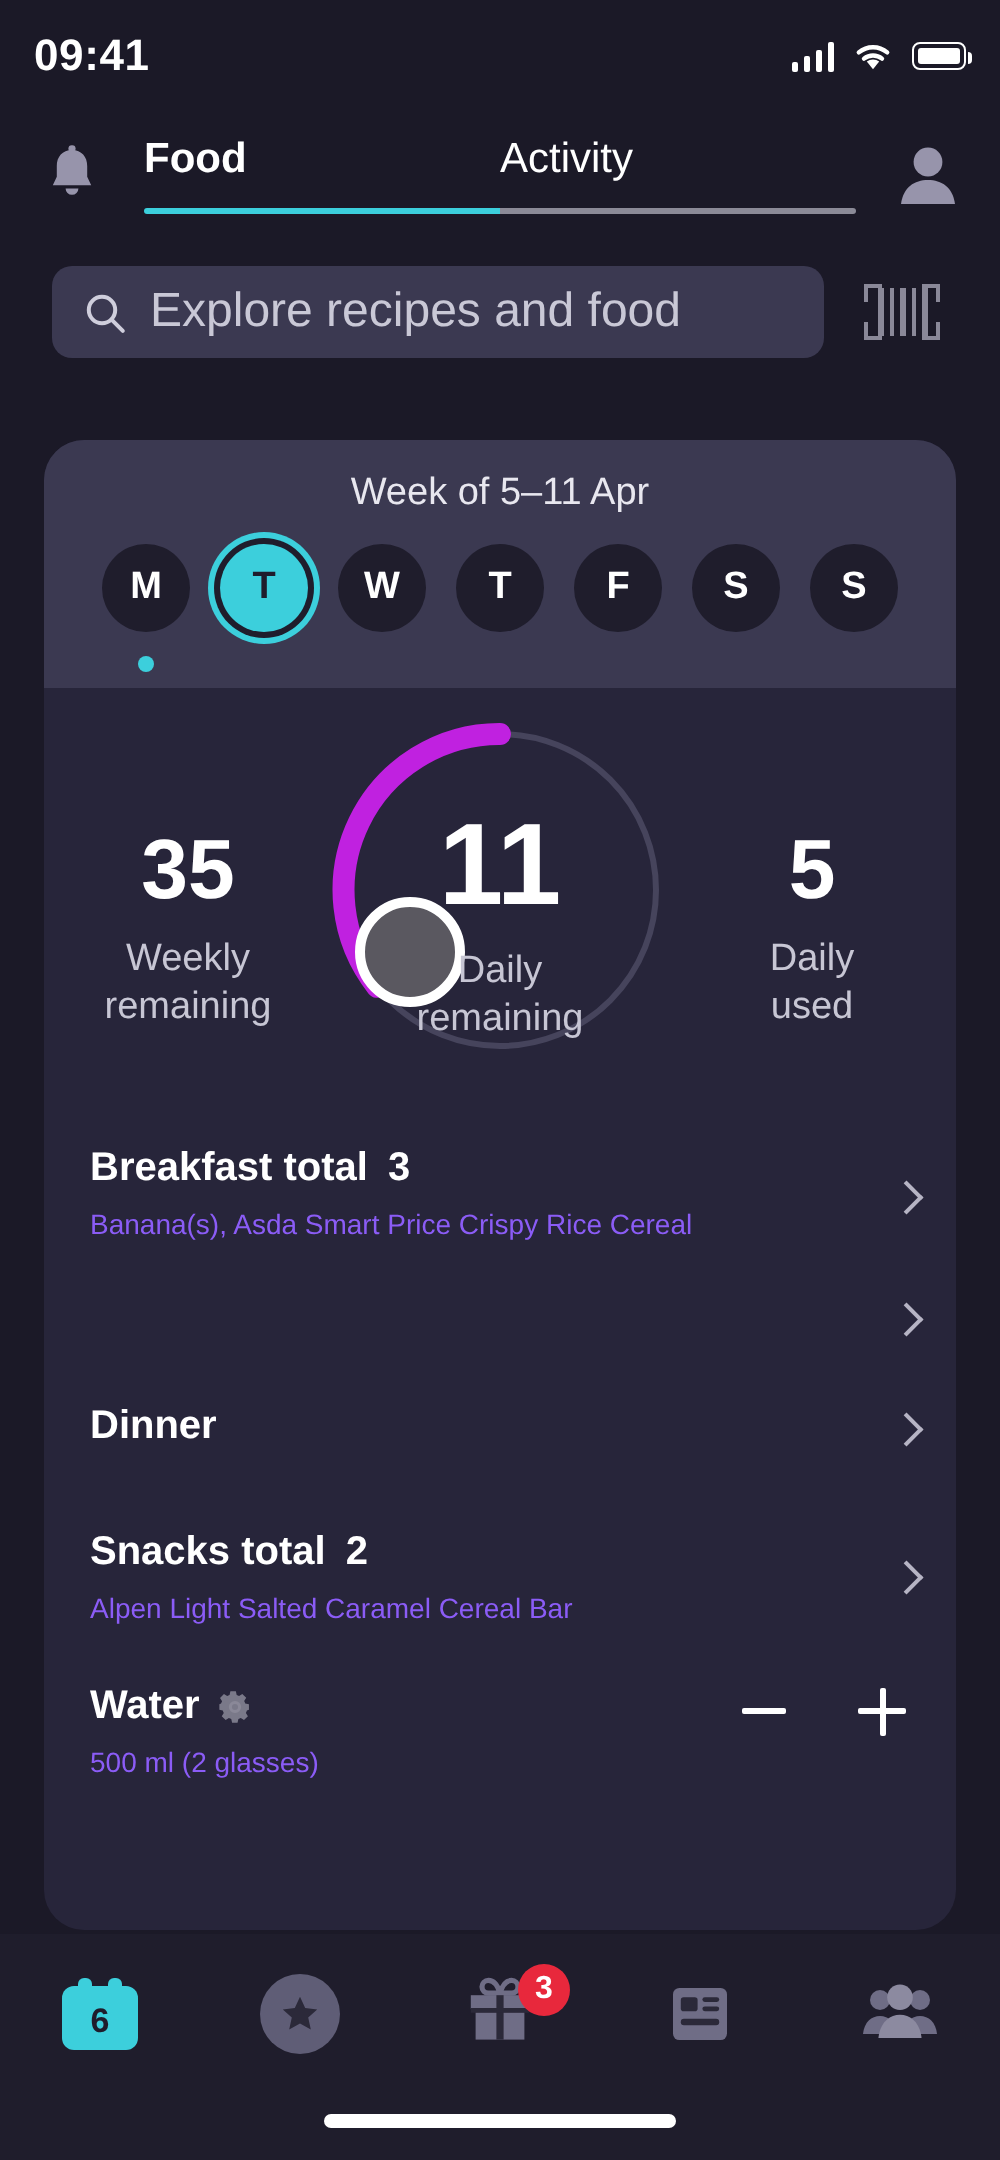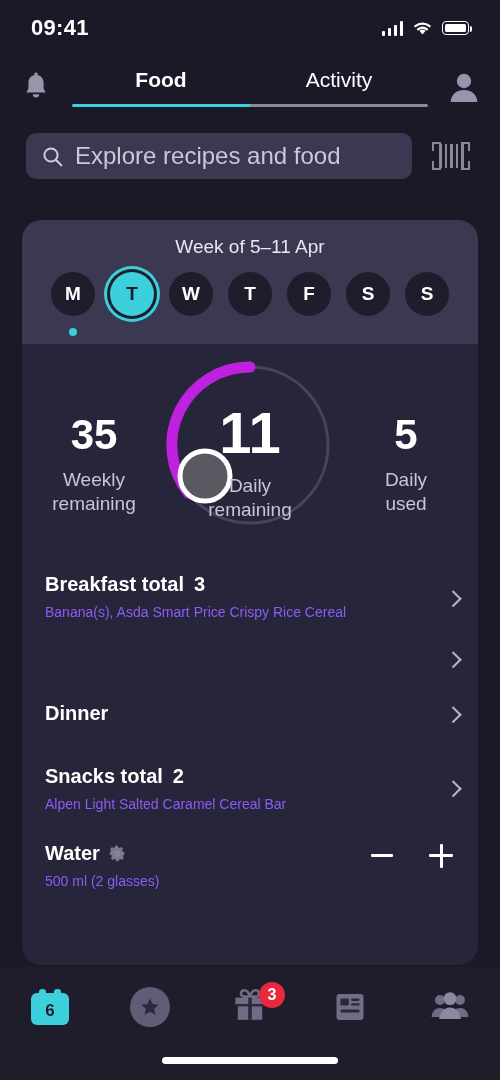--- a/index.html
+++ b/index.html
@@ -8,21 +8,21 @@
     background:#15131f;
     font-family:"Liberation Sans", sans-serif;
     overflow:hidden;
   }
   .phone { position:relative; width:500px; height:1080px; background:#1b1927; }
 
   
   .statusbar {
     position:absolute; top:0; left:0; width:500px; height:56px;
     display:flex; align-items:center; justify-content:space-between;
-    padding:0 31px;
+    padding:0 17px;
   }
   .status-time { color:#ffffff; font-size:22px; font-weight:bold; letter-spacing:0.3px; }
   .status-right { display:flex; align-items:center; gap:9px; }
   .bars { display:flex; align-items:flex-end; gap:2.5px; height:15px; }
   .bars i { display:block; width:3.5px; background:#ffffff; border-radius:1px; }
   .bars i:nth-child(1){height:5px;} .bars i:nth-child(2){height:8px;}
   .bars i:nth-child(3){height:11px;} .bars i:nth-child(4){height:15px;}
   .battery {
     width:27px; height:14px; border:1.8px solid #ffffff; border-radius:4px;
     position:relative; padding:1.6px;
@@ -34,21 +34,21 @@
   .battery b { display:block; width:100%; height:100%; background:#ffffff; border-radius:1.5px; }
 
   
   .topnav {
     position:absolute; top:56px; left:0; width:500px; height:62px;
     display:flex; align-items:center;
   }
   .icon-btn { width:72px; display:flex; align-items:center; justify-content:center; }
   .tabs { flex:1; display:flex; flex-direction:column; align-items:stretch; height:100%; justify-content:center; }
   .tabrow { display:flex; }
-  .tab { flex:1; text-align:center; font-size:21px; padding-bottom:12px; }
+  .tab { flex:1; font-size:21px; padding-bottom:12px; }
   .tab.active { color:#ffffff; font-weight:bold; }
   .tab.inactive { color:#ffffff; }
   .tabline { display:flex; height:3px; border-radius:2px; overflow:hidden; }
   .tabline .on { flex:1; background:#3ccfdc; }
   .tabline .off { flex:1; background:#8b8a97; }
 
   
   .searchrow {
     position:absolute; top:120px; left:0; width:500px; height:72px;
     display:flex; align-items:center; padding:0 26px; gap:16px;

